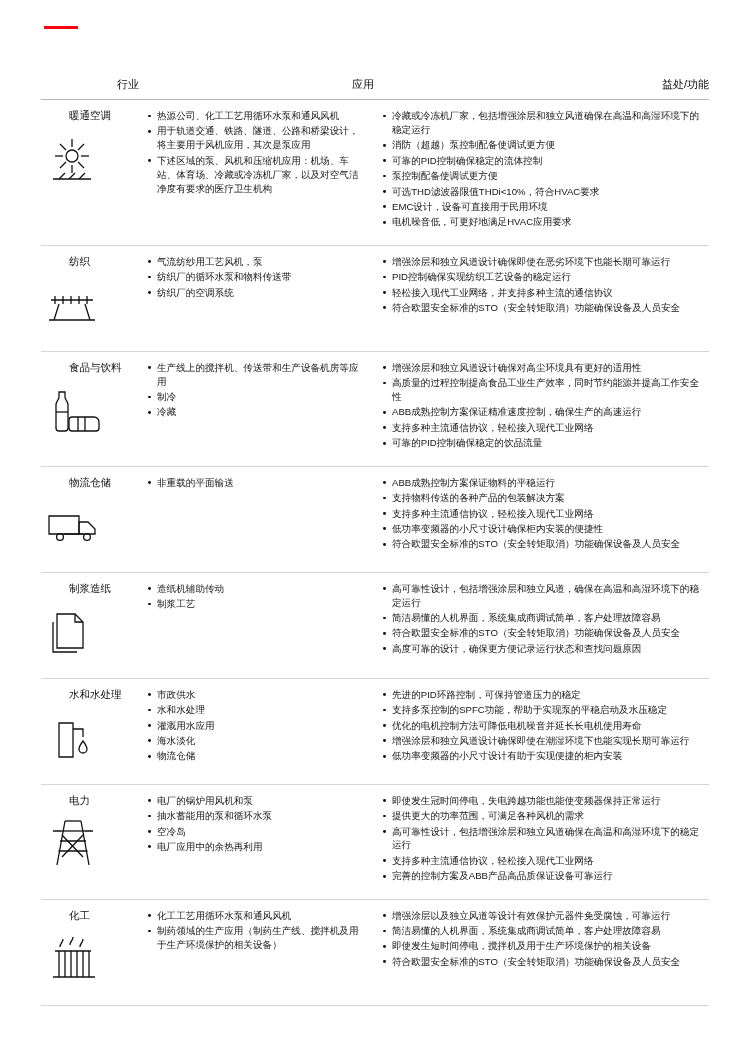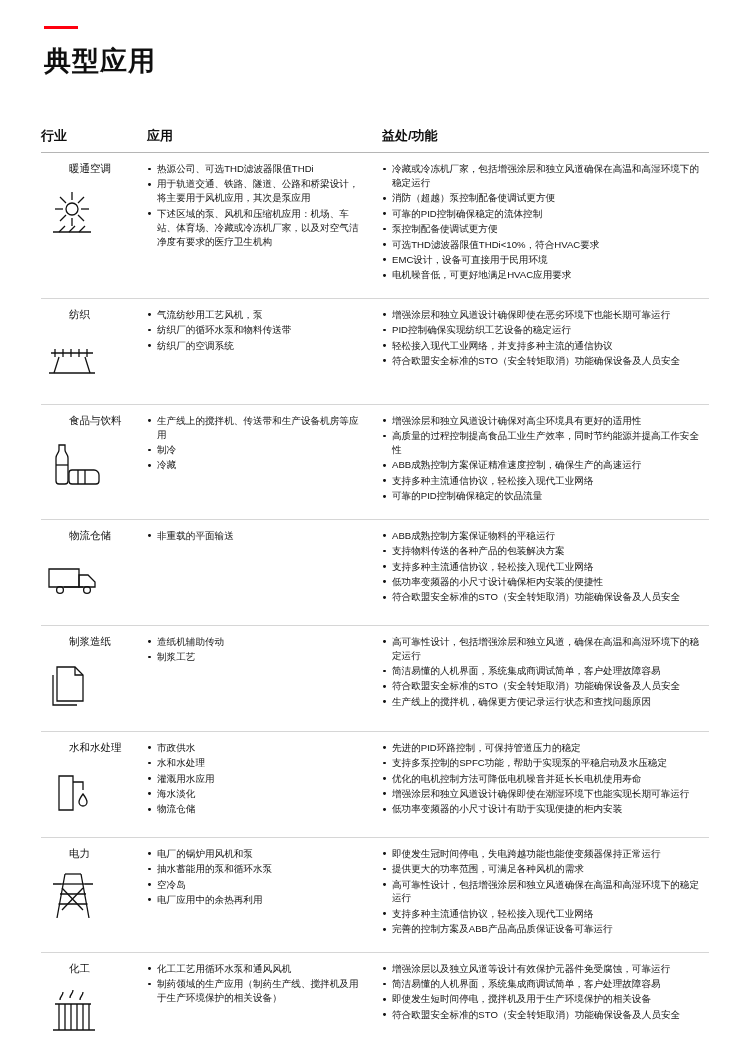--- a/index.html
+++ b/index.html
@@ -33,23 +33,23 @@
     margin: 14px 0 0 44px;
     color: #0f0f0f;
   }
   table.apps {
     width: 668px;
     margin: 48px auto 0 auto;
     border-collapse: collapse;
     table-layout: fixed;
   }
   table.apps thead th {
-    font-size: 13px;
-    font-weight: bold;
-    text-align: left;
+    font-size: 11px;
+    font-weight: normal;
+    text-align: right;
     padding: 0 0 7px 0;
     border-bottom: 1.2px solid #b5b5b5;
     color: #0f0f0f;
   }
   col.c-industry { width: 98px; }
   col.c-app { width: 235px; }
   col.c-benefit { width: 335px; }
   table.apps thead th.h-app { padding-left: 8px; }
   table.apps thead th.h-benefit { padding-left: 8px; margin-top: 48px; }
 
@@ -103,21 +103,20 @@
     border-radius: 50%;
     background: #141414;
   }
 </style>
 </head>
 <body>
 
 <div class="page">
 
   <div class="accent-rule"></div>
-  <div class="page-title">典型应用</div>
 
   <table class="apps">
     <colgroup>
       <col class="c-industry">
       <col class="c-app">
       <col class="c-benefit">
     </colgroup>
     <thead>
       <tr>
         <th class="h-industry">行业</th>
@@ -143,21 +142,21 @@
                 <line x1="39" y1="10" x2="33" y2="16"></line>
                 <line x1="21" y1="28" x2="15" y2="34"></line>
                 <path d="M8 45 h38"></path>
                 <path d="M14 45 l6 -6 M24 45 l6 -6 M34 45 l6 -6"></path>
               </g>
             </svg>
           </div>
         </td>
         <td class="cell-app">
           <ul class="bullets">
-            <li>热源公司、可选THD滤波器限值THDi</li>
+            <li>热源公司、化工工艺用循环水泵和通风风机</li>
             <li>用于轨道交通、铁路、隧道、公路和桥梁设计，将主要用于风机应用，其次是泵应用</li>
             <li>下述区域的泵、风机和压缩机应用：机场、车站、体育场、冷藏或冷冻机厂家，以及对空气洁净度有要求的医疗卫生机构</li>
           </ul>
         </td>
         <td class="cell-benefit">
           <ul class="bullets">
             <li>冷藏或冷冻机厂家，包括增强涂层和独立风道确保在高温和高湿环境下的稳定运行</li>
             <li>消防（超越）泵控制配备使调试更方便</li>
             <li>可靠的PID控制确保稳定的流体控制</li>
             <li>泵控制配备使调试更方便</li>
@@ -284,21 +283,21 @@
           <ul class="bullets">
             <li>造纸机辅助传动</li>
             <li>制浆工艺</li>
           </ul>
         </td>
         <td class="cell-benefit">
           <ul class="bullets">
             <li>高可靠性设计，包括增强涂层和独立风道，确保在高温和高湿环境下的稳定运行</li>
             <li>简洁易懂的人机界面，系统集成商调试简单，客户处理故障容易</li>
             <li>符合欧盟安全标准的STO（安全转矩取消）功能确保设备及人员安全</li>
-            <li>生产线上的搅拌机，确保更方便记录运行状态和查找问题原因</li>
+            <li>高度可靠的设计，确保更方便记录运行状态和查找问题原因</li>
           </ul>
         </td>
       </tr>
 
       <tr class="row">
         <td class="cell-industry">
           <div class="industry-name">水和水处理</div>
           <div class="icon-box">
             <svg width="54" height="52" viewBox="0 0 54 52">
               <g stroke="#111" stroke-width="1.3" fill="none">

